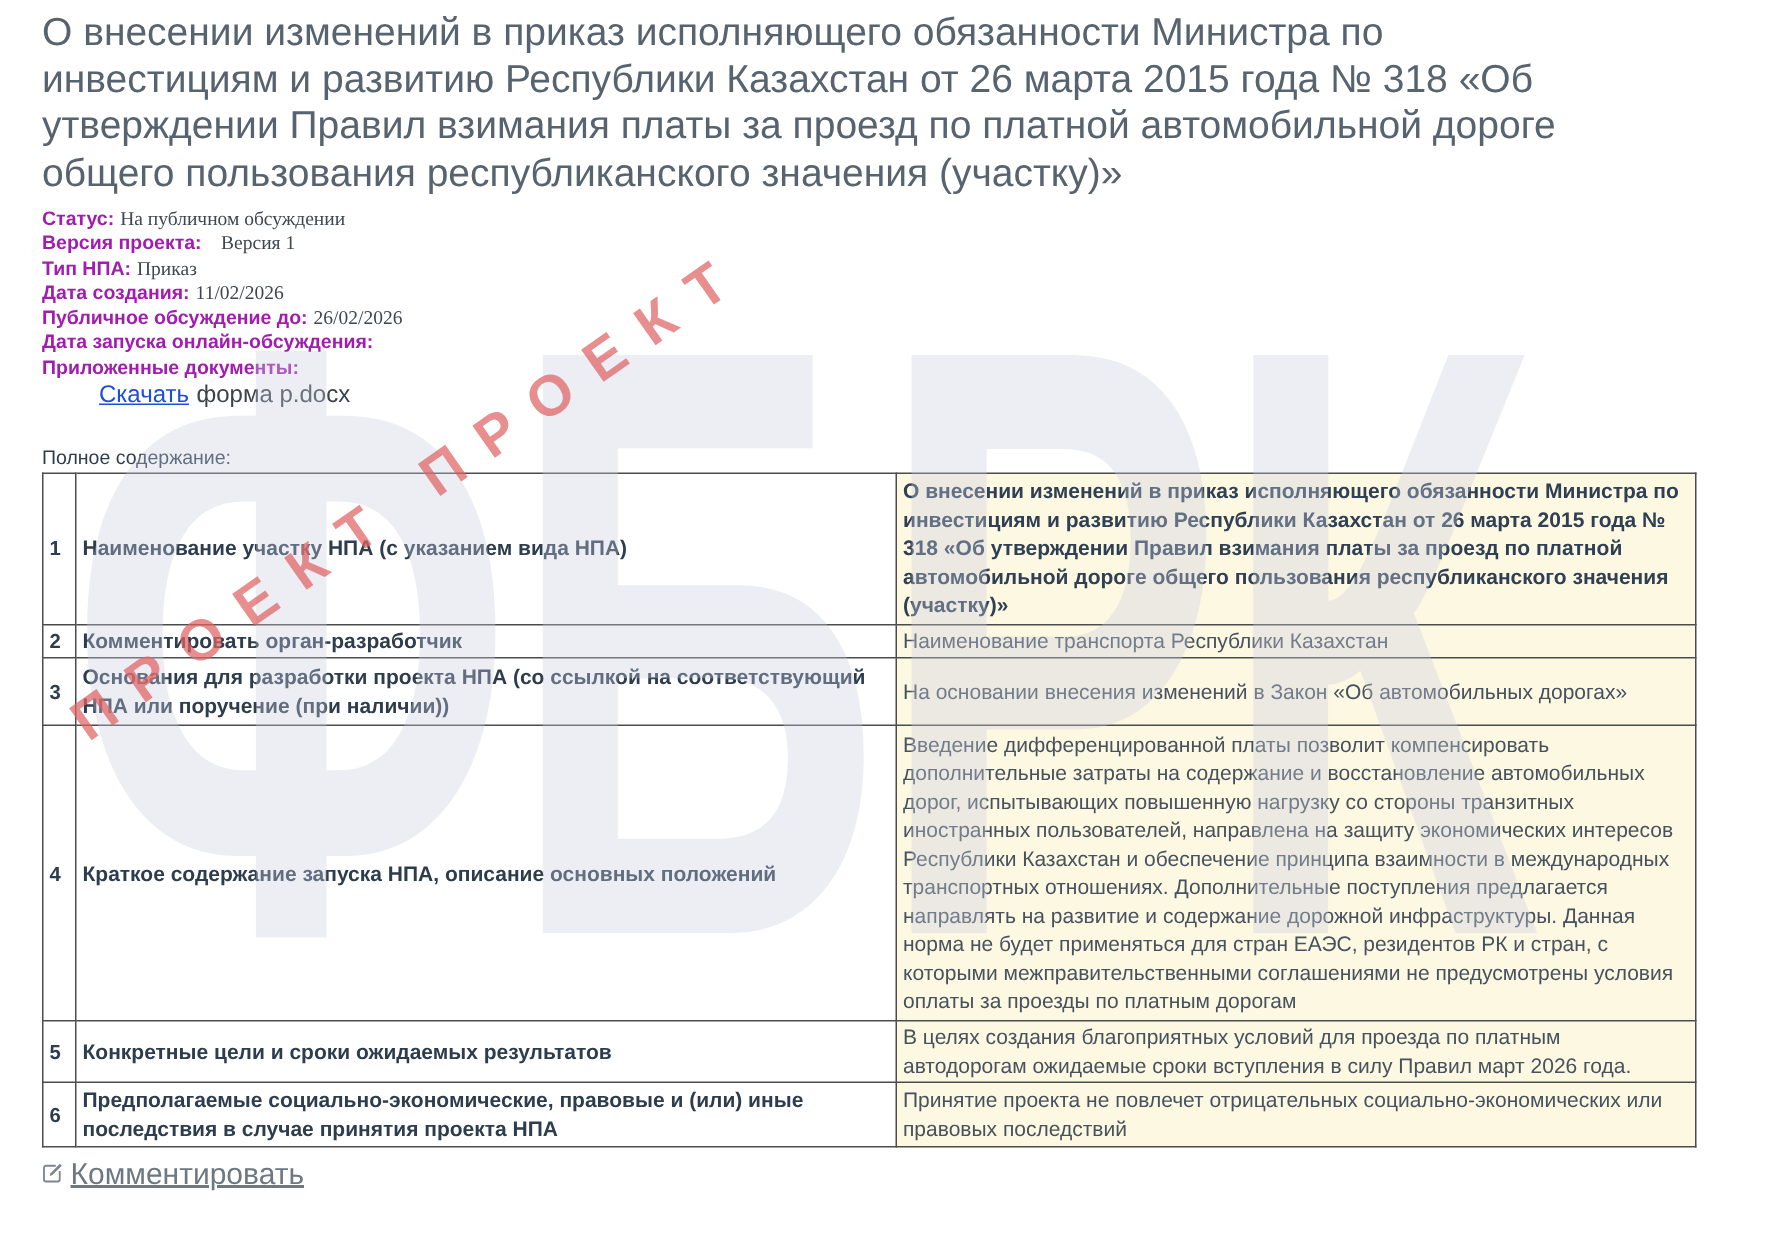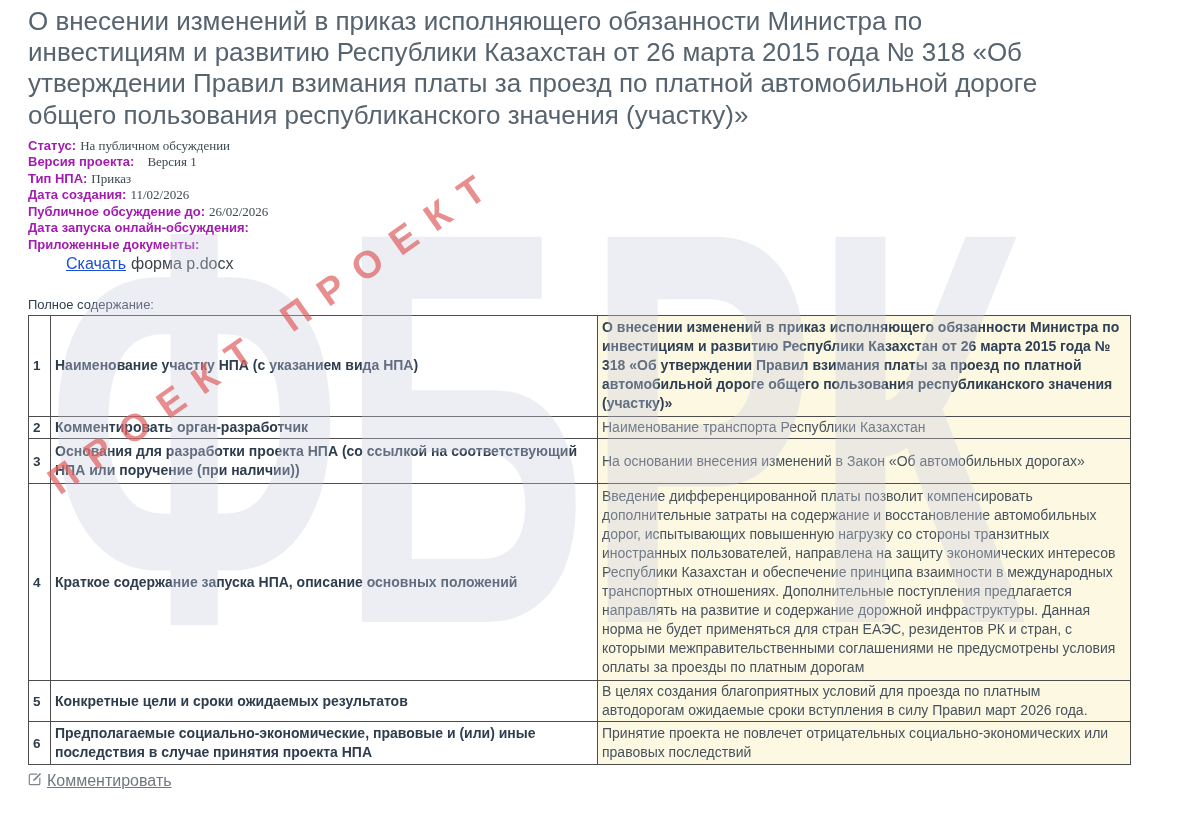--- a/index.html
+++ b/index.html
@@ -38,21 +38,21 @@
   tr.r1 td{height:98px;}
   tr.r2 td{height:19px;}
   tr.r3 td{height:42px;}
   tr.r4 td{height:194px;}
   tr.r5 td{height:37px;}
   tr.r6 td{height:40px;}
 
   
   .comment-link{
     display:inline-flex;align-items:center;gap:5px;margin-top:7px;
-    font-size:16px;color:#6e7881;cursor:pointer;
+    font-size:20px;color:#6e7881;cursor:pointer;
   }
   .comment-links{display:flex;flex-direction:column;align-items:flex-start;}
   .edit-icon{flex:0 0 auto;display:inline-block;}
 
   
   .wm-big{
     position:absolute;left:46px;top:148px;z-index:3;pointer-events:none;
     font-size:560px;line-height:1;font-weight:700;white-space:nowrap;
     color:rgba(199,204,224,0.34);letter-spacing:-6px;
     transform:scaleX(0.62);transform-origin:0 0;

